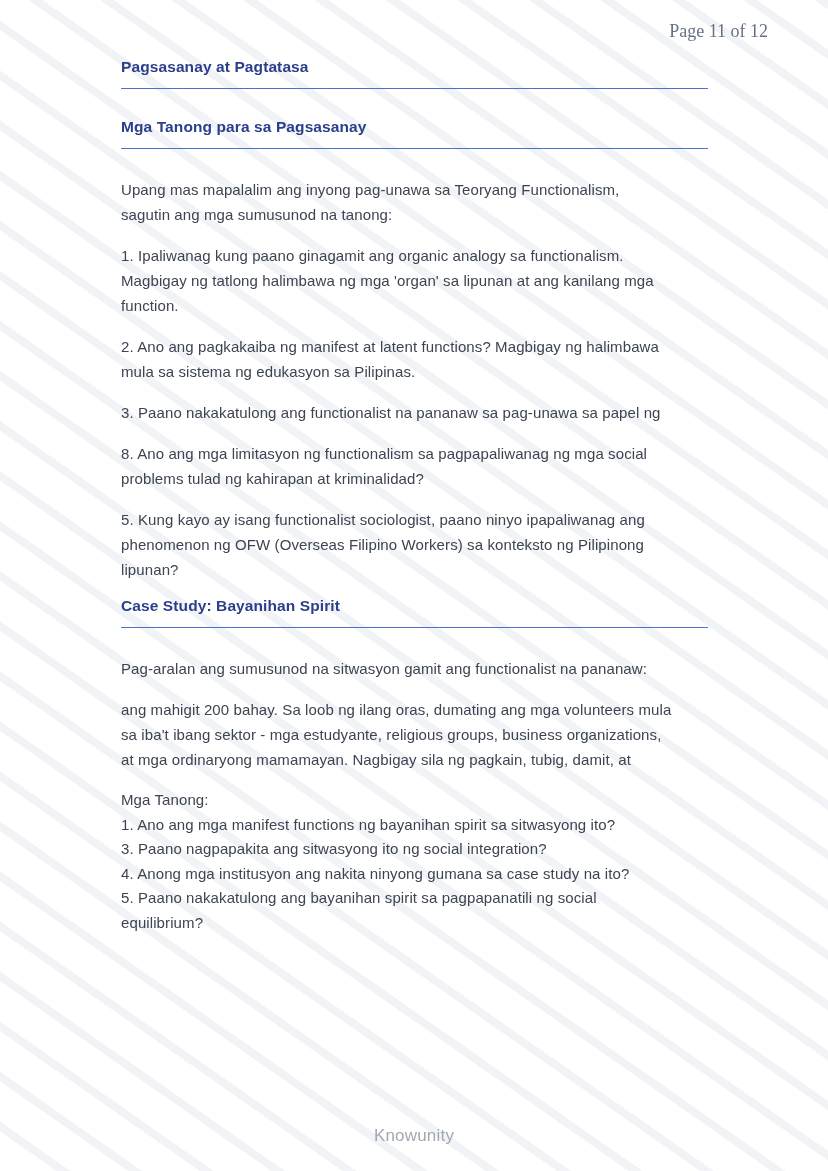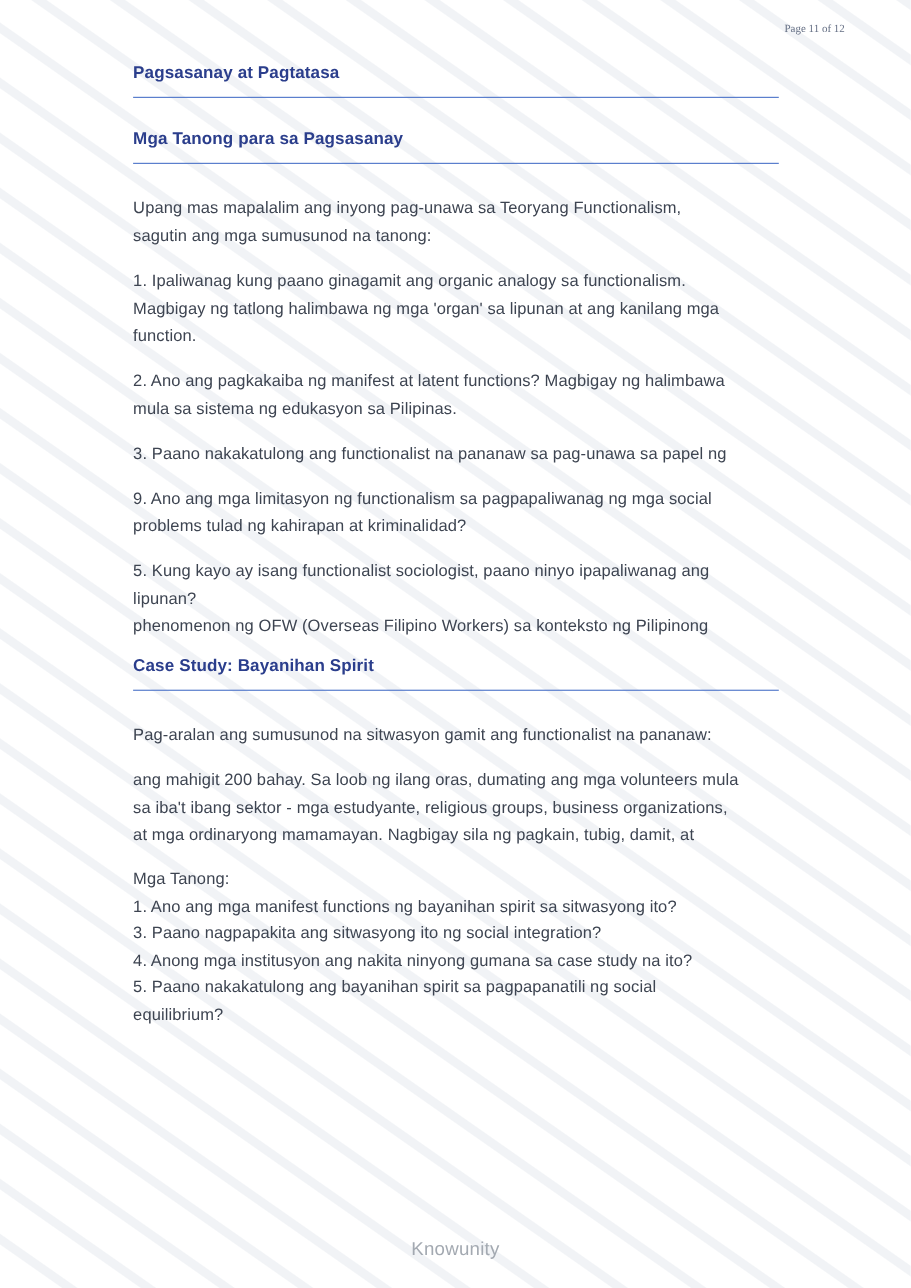--- a/index.html
+++ b/index.html
@@ -12,21 +12,21 @@
       rgba(0,0,0,0) 0px, rgba(0,0,0,0) 32px,
       var(--stripe,#f1f3f6) 33px, var(--stripe,#f1f3f6) 40px,
       rgba(0,0,0,0) 41px
     );
     font-family:"Liberation Sans",sans-serif;
     overflow:hidden;
   }
   .page-indicator{
     position:absolute;top:21px;right:60px;
     font-family:"Liberation Serif",serif;
-    font-size:10px;color:var(--muted,#667085);
+    font-size:18px;color:var(--muted,#667085);
   }
   .content{position:absolute;left:121px;top:57px;width:587px;}
   h2.sec{
     margin:0 0 28px 0;
     padding:0 0 11px 0;
     border-bottom:1.5px solid var(--underline,#4a72c8);
     font-size:15.5px;line-height:20px;font-weight:bold;
     letter-spacing:0.1px;
     color:var(--heading,#2b3e8c);
   }
@@ -73,28 +73,28 @@
     <div class="para">
         <div class="line">2. Ano ang pagkakaiba ng manifest at latent functions? Magbigay ng halimbawa</div>
         <div class="line">mula sa sistema ng edukasyon sa Pilipinas.</div>
       </div>
 
     <div class="para">
         <div class="line">3. Paano nakakatulong ang functionalist na pananaw sa pag-unawa sa papel ng</div>
       </div>
 
     <div class="para">
-        <div class="line">9. Ano ang mga limitasyon ng functionalism sa pagpapaliwanag ng mga social</div>
+        <div class="line">8. Ano ang mga limitasyon ng functionalism sa pagpapaliwanag ng mga social</div>
         <div class="line">problems tulad ng kahirapan at kriminalidad?</div>
       </div>
 
     <div class="para">
         <div class="line">5. Kung kayo ay isang functionalist sociologist, paano ninyo ipapaliwanag ang</div>
+        <div class="line">phenomenon ng OFW (Overseas Filipino Workers) sa konteksto ng Pilipinong</div>
         <div class="line">lipunan?</div>
-        <div class="line">phenomenon ng OFW (Overseas Filipino Workers) sa konteksto ng Pilipinong</div>
       </div>
 
     <h2 class="sec mt">Case Study: Bayanihan Spirit</h2>
 
     <div class="para">
         <div class="line">Pag-aralan ang sumusunod na sitwasyon gamit ang functionalist na pananaw:</div>
       </div>
 
     <div class="para">
         <div class="line">ang mahigit 200 bahay. Sa loob ng ilang oras, dumating ang mga volunteers mula</div>

